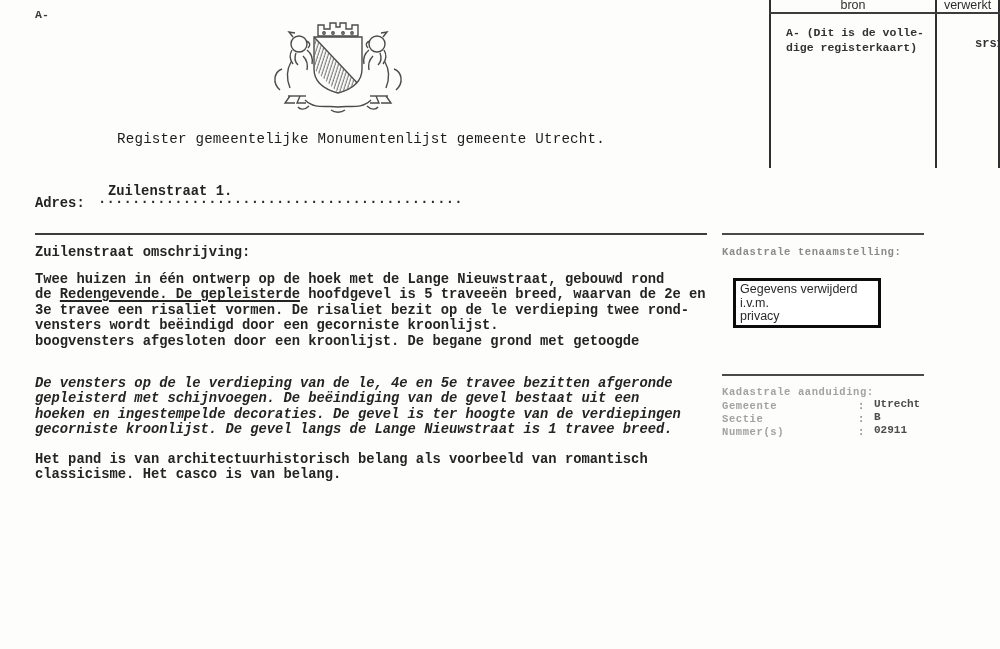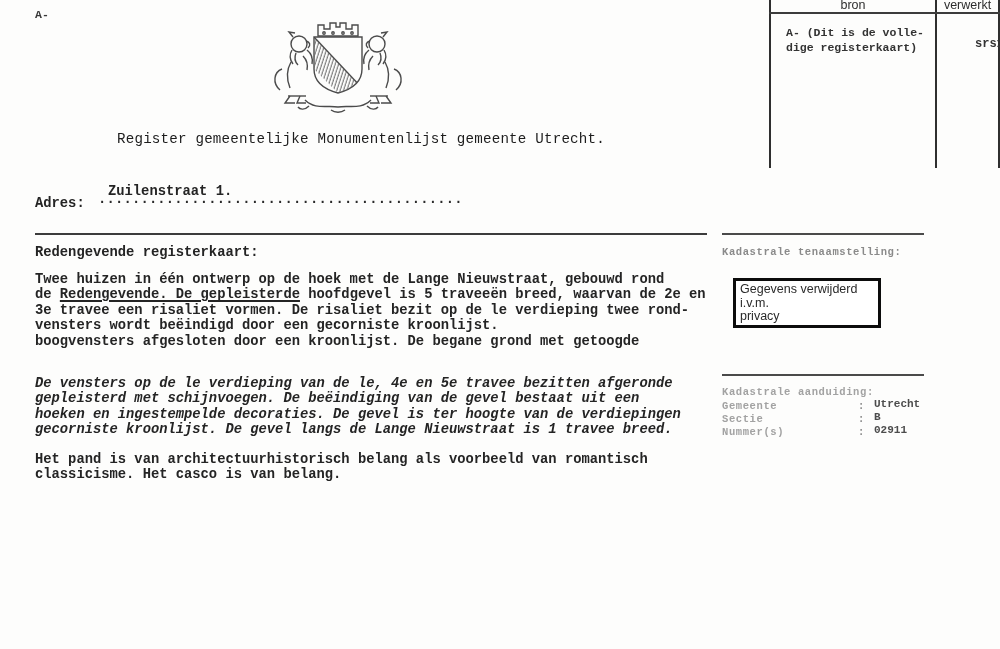--- a/index.html
+++ b/index.html
@@ -106,21 +106,21 @@
   </div>
 
   <div class="abs typeline title" style="left:117px;top:131px;">Register gemeentelijke Monumentenlijst gemeente Utrecht.</div>
 
   <div class="abs typeline body-text" style="left:35px;top:196px;">Adres:</div>
   <div class="abs typeline body-text" style="left:108px;top:184px;">Zuilenstraat 1.</div>
   <div class="abs typeline dots" style="left:98px;top:192px;">...........................................</div>
 
   <div class="abs hr" style="left:35px;top:233px;width:672px;"></div>
 
-  <div class="abs typeline body-text" style="left:35px;top:245px;">Redengevende registerkaart:</div>
+  <div class="abs typeline body-text" style="left:35px;top:245px;">Zuilenstraat omschrijving:</div>
 
   <div class="abs" style="left:35px;top:272px;">
     <div class="typeline body-text">Twee huizen in één ontwerp op de hoek met de Lange Nieuwstraat, gebouwd rond</div>
     <div class="typeline body-text"><span>de </span><span class="underlined">Redengevende. De gepleisterde</span><span> hoofdgevel is 5 traveeën breed, waarvan de 2e en</span></div>
     <div class="typeline body-text">3e travee een risaliet vormen. De risaliet bezit op de le verdieping twee rond-</div>
     <div class="typeline body-text">vensters wordt beëindigd door een gecorniste kroonlijst.</div>
     <div class="typeline body-text">boogvensters afgesloten door een kroonlijst. De begane grond met getoogde</div>
   </div>
 
   <div class="abs" style="left:35px;top:376px;font-style:italic;">

